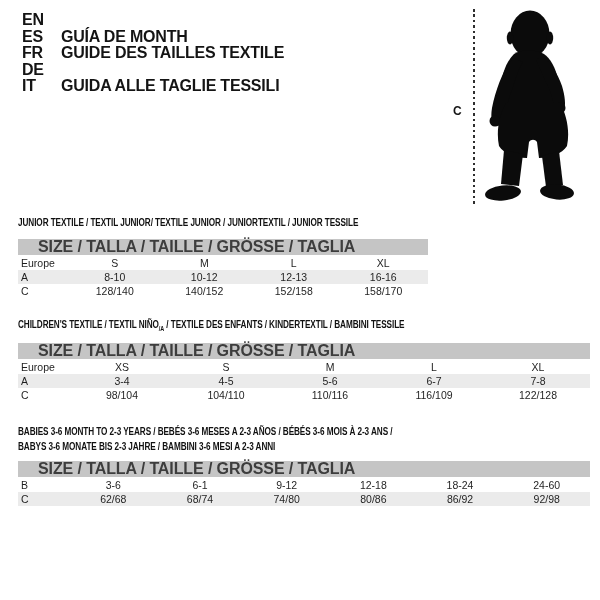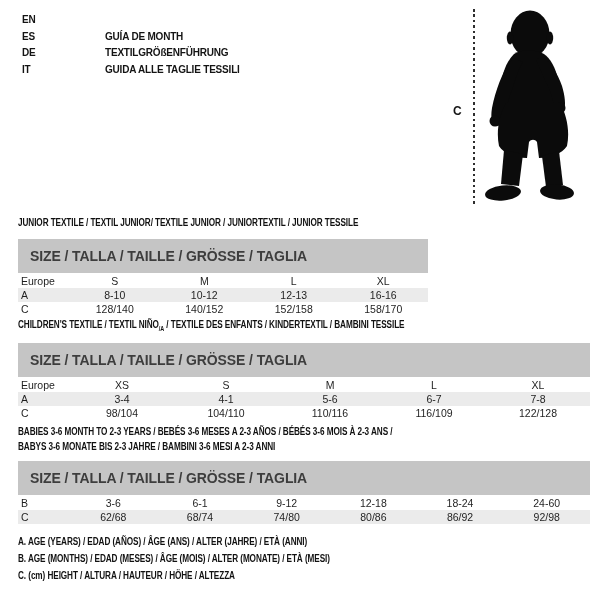--- a/index.html
+++ b/index.html
@@ -9,43 +9,43 @@
     --bartext:#3d3d3d;
     --ink:#0b0b0b;
   }
   html,body{margin:0;padding:0;background:#fff;}
   #page{
     position:relative;width:600px;height:600px;background:#ffffff;overflow:hidden;
     font-family:"Liberation Sans","DejaVu Sans",sans-serif;color:var(--text);
   }
   
   .langs{position:absolute;left:22px;top:12px;}
-  .lang-row{display:flex;font-size:10px;font-weight:bold;line-height:16.6px;letter-spacing:-0.2px;color:#141414;gap:44px;}
+  .lang-row{display:flex;font-size:16px;font-weight:bold;line-height:16.6px;letter-spacing:-0.2px;color:#141414;}
   .lang-code{width:39px;}
   
   .measure-line{
     position:absolute;left:473px;top:9px;width:2px;height:197px;
     background:repeating-linear-gradient(to bottom,#2e2e2e 0 2.5px,transparent 2.5px 5.5px);
   }
   .measure-label{position:absolute;left:453px;top:104px;font-size:12px;font-weight:bold;color:#141414;}
   .baby-svg{position:absolute;left:480px;top:8px;width:110px;height:198px;}
   
   .sec-title{
     position:absolute;left:18px;font-size:10.5px;font-weight:bold;color:#111;
     letter-spacing:-0.1px;white-space:nowrap;transform:scaleX(0.78);transform-origin:0 50%;
   }
   .sec-title sub{font-size:7px;}
   
   .sizetable{position:absolute;left:18px;}
   .t-w1{width:410px;}
   .t-w2{width:572px;}
   .size-bar{
-    height:34px;background:var(--bar);margin-bottom:1px;
-    display:flex;align-items:center;padding-left:12px;box-sizing:border-box;
-    font-size:14px;font-weight:bold;color:var(--bartext);letter-spacing:-0.1px;
+    height:16px;background:var(--bar);margin-bottom:1px;
+    display:flex;align-items:center;padding-left:20px;box-sizing:border-box;
+    font-size:16px;font-weight:bold;color:var(--bartext);letter-spacing:-0.1px;
   }
   .trow{display:flex;height:14px;align-items:center;font-size:10.5px;color:var(--text);}
   .trow.stripe{background:var(--stripe);}
   .trow .lbl{width:52px;padding-left:3px;box-sizing:border-box;}
   .trow .val{flex:1;text-align:center;}
   
   .notes{position:absolute;left:18px;top:533px;}
   .note-line{
     font-size:10.5px;font-weight:bold;line-height:17.2px;color:#111;white-space:nowrap;
     transform:scaleX(0.78);transform-origin:0 50%;letter-spacing:-0.1px;
@@ -58,22 +58,25 @@
 
   <div class="langs">
     <div class="lang-row">
       <span class="lang-code">EN</span>
     </div>
     <div class="lang-row">
       <span class="lang-code">ES</span>
       <span>GUÍA DE MONTH</span>
     </div>
     <div class="lang-row">
+      <span class="lang-code">FR</span>
+      <span>GUIDE DES TAILLES TEXTILE</span>
+    </div>
+    <div class="lang-row">
       <span class="lang-code">DE</span>
-      <span>TEXTILGRÖßENFÜHRUNG</span>
     </div>
     <div class="lang-row">
       <span class="lang-code">IT</span>
       <span>GUIDA ALLE TAGLIE TESSILI</span>
     </div>
   </div>
 
   <div class="measure-line"></div>
   <div class="measure-label">C</div>
   <svg class="baby-svg" viewBox="0 0 110 198" xmlns="http://www.w3.org/2000/svg">
@@ -127,21 +130,21 @@
       <div class="lbl">Europe</div>
       <div class="val">XS</div>
       <div class="val">S</div>
       <div class="val">M</div>
       <div class="val">L</div>
       <div class="val">XL</div>
     </div>
     <div class="trow stripe">
       <div class="lbl">A</div>
       <div class="val">3-4</div>
-      <div class="val">4-1</div>
+      <div class="val">4-5</div>
       <div class="val">5-6</div>
       <div class="val">6-7</div>
       <div class="val">7-8</div>
     </div>
     <div class="trow">
       <div class="lbl">C</div>
       <div class="val">98/104</div>
       <div class="val">104/110</div>
       <div class="val">110/116</div>
       <div class="val">116/109</div>
@@ -166,19 +169,14 @@
       <div class="lbl">C</div>
       <div class="val">62/68</div>
       <div class="val">68/74</div>
       <div class="val">74/80</div>
       <div class="val">80/86</div>
       <div class="val">86/92</div>
       <div class="val">92/98</div>
     </div>
   </div>
 
-  <div class="notes">
-    <div class="note-line">A. AGE (YEARS) / EDAD (AÑOS) / ÂGE (ANS) / ALTER (JAHRE) / ETÀ (ANNI)</div>
-    <div class="note-line">B. AGE (MONTHS) / EDAD (MESES) / ÂGE (MOIS) / ALTER (MONATE) / ETÀ (MESI)</div>
-    <div class="note-line">C. (cm) HEIGHT / ALTURA / HAUTEUR / HÖHE / ALTEZZA</div>
-  </div>
 
 </div>
 
 </body></html>

